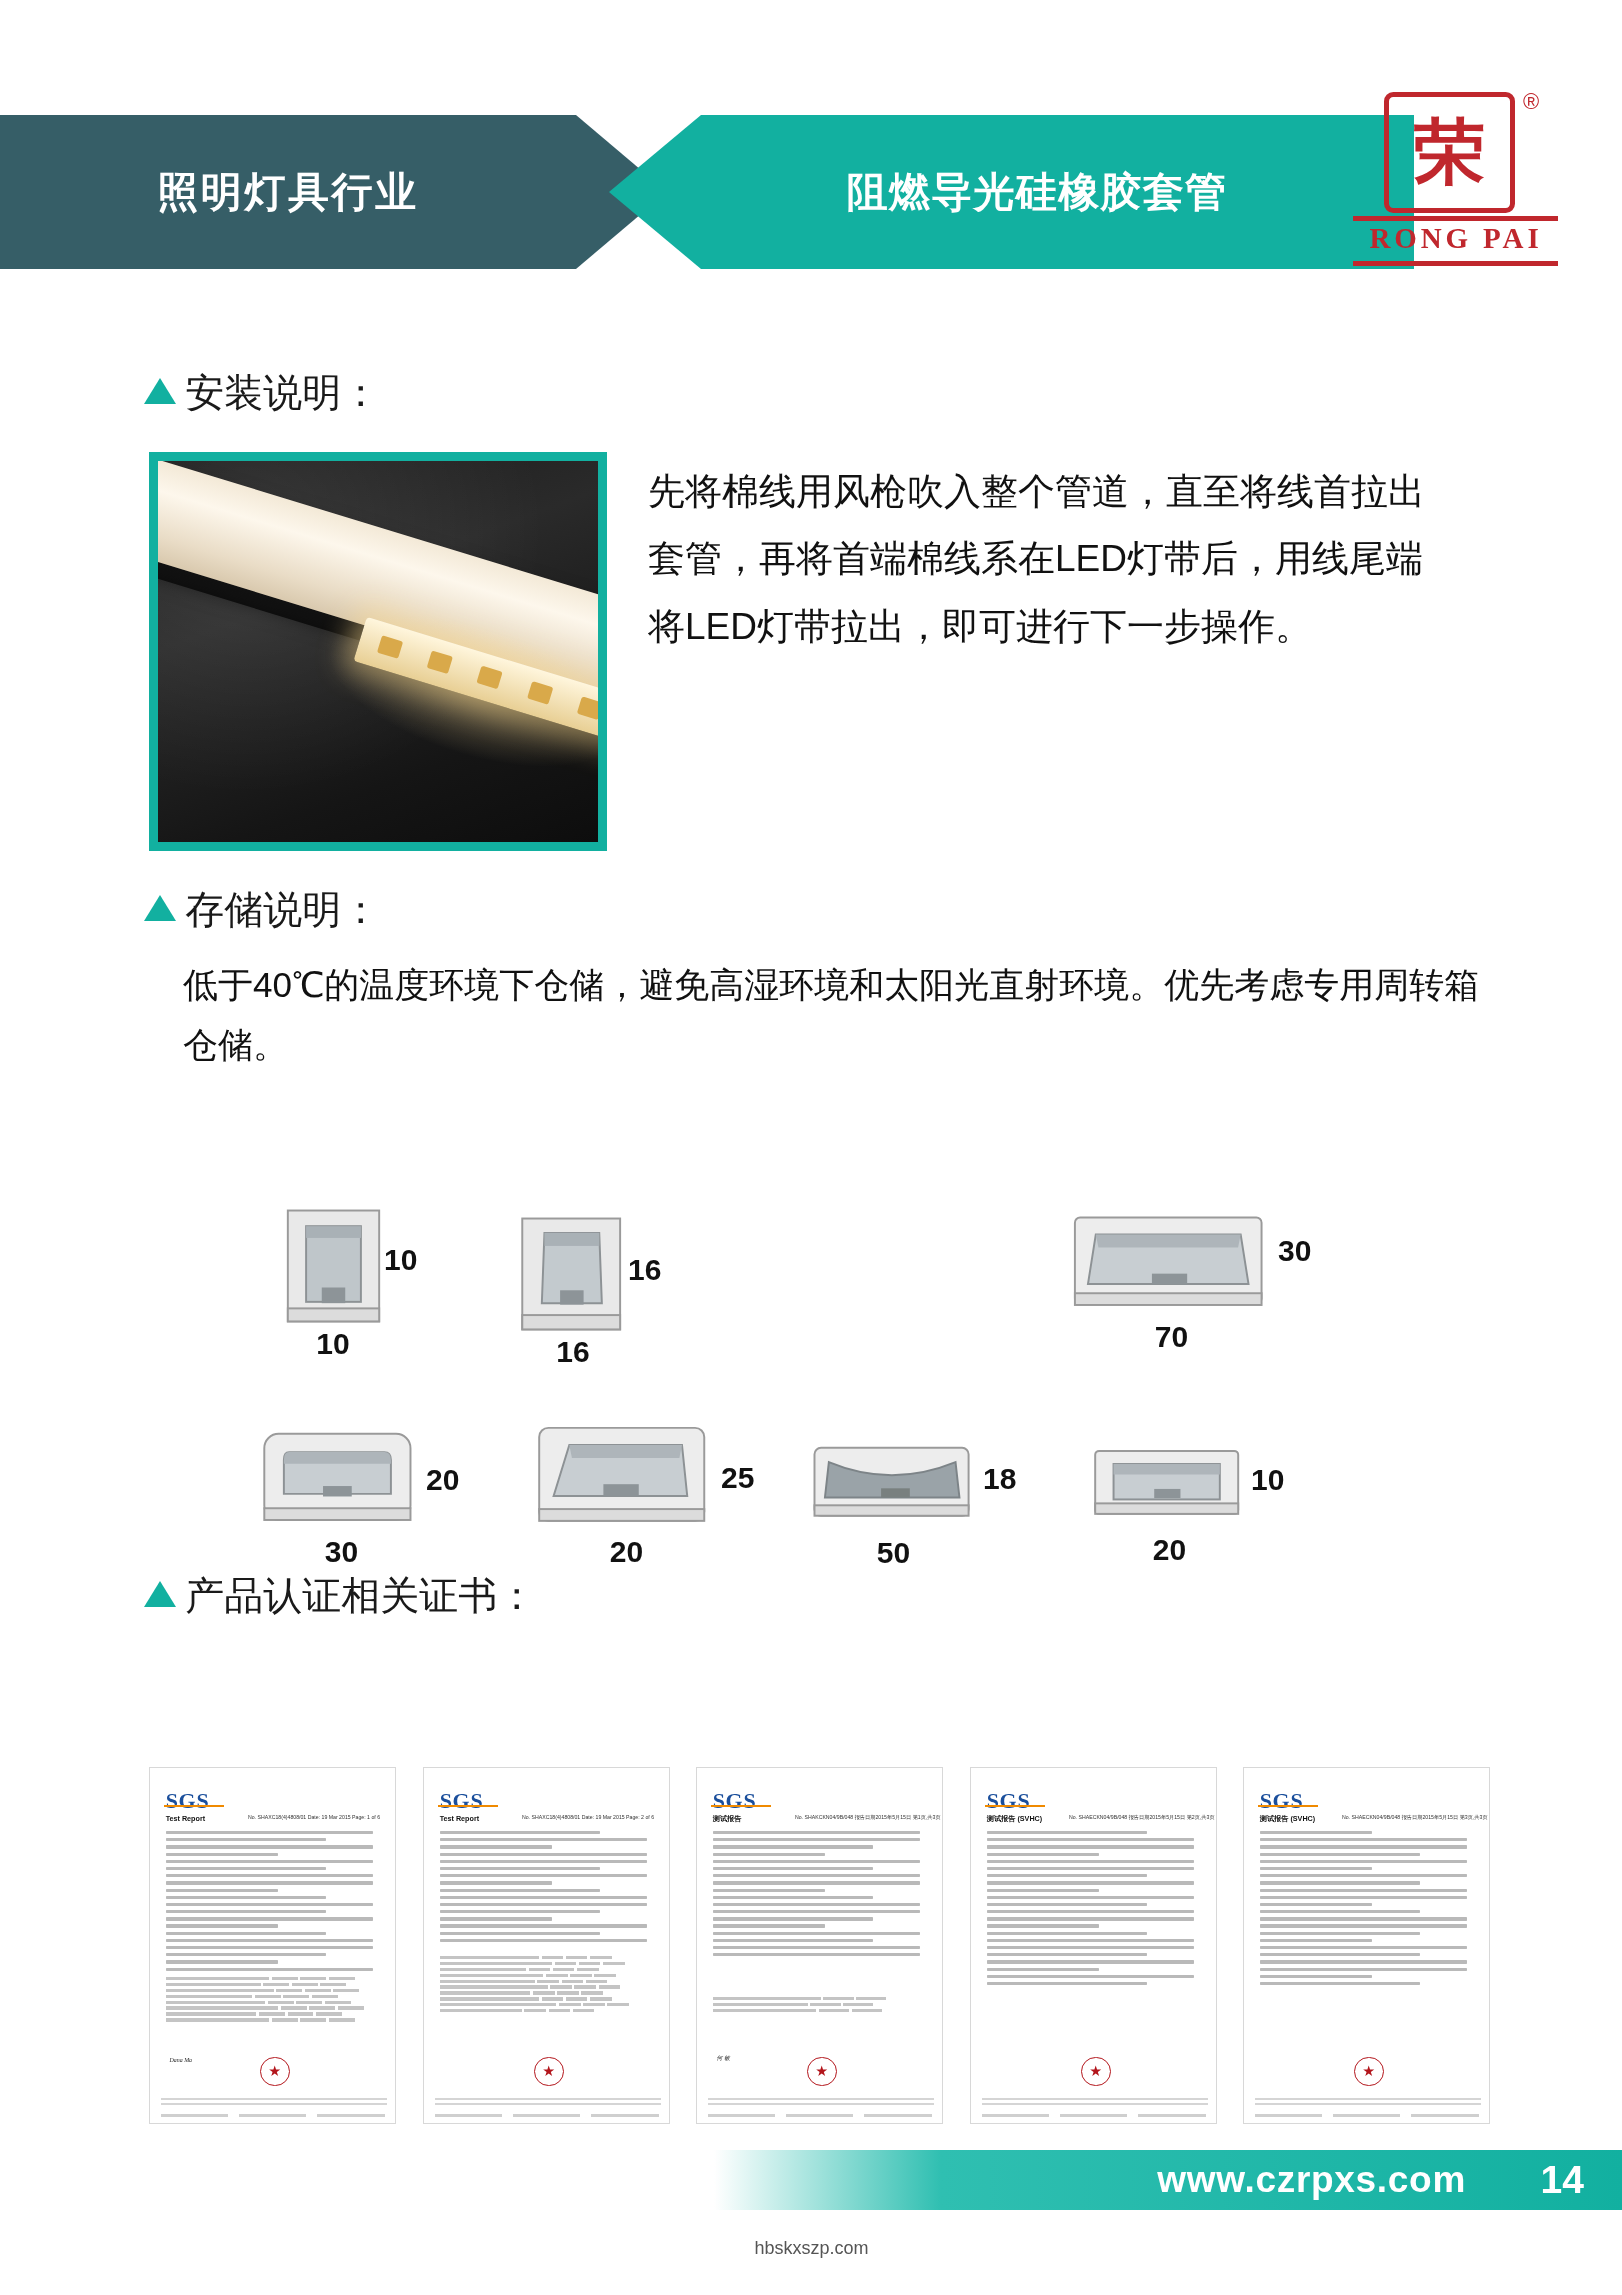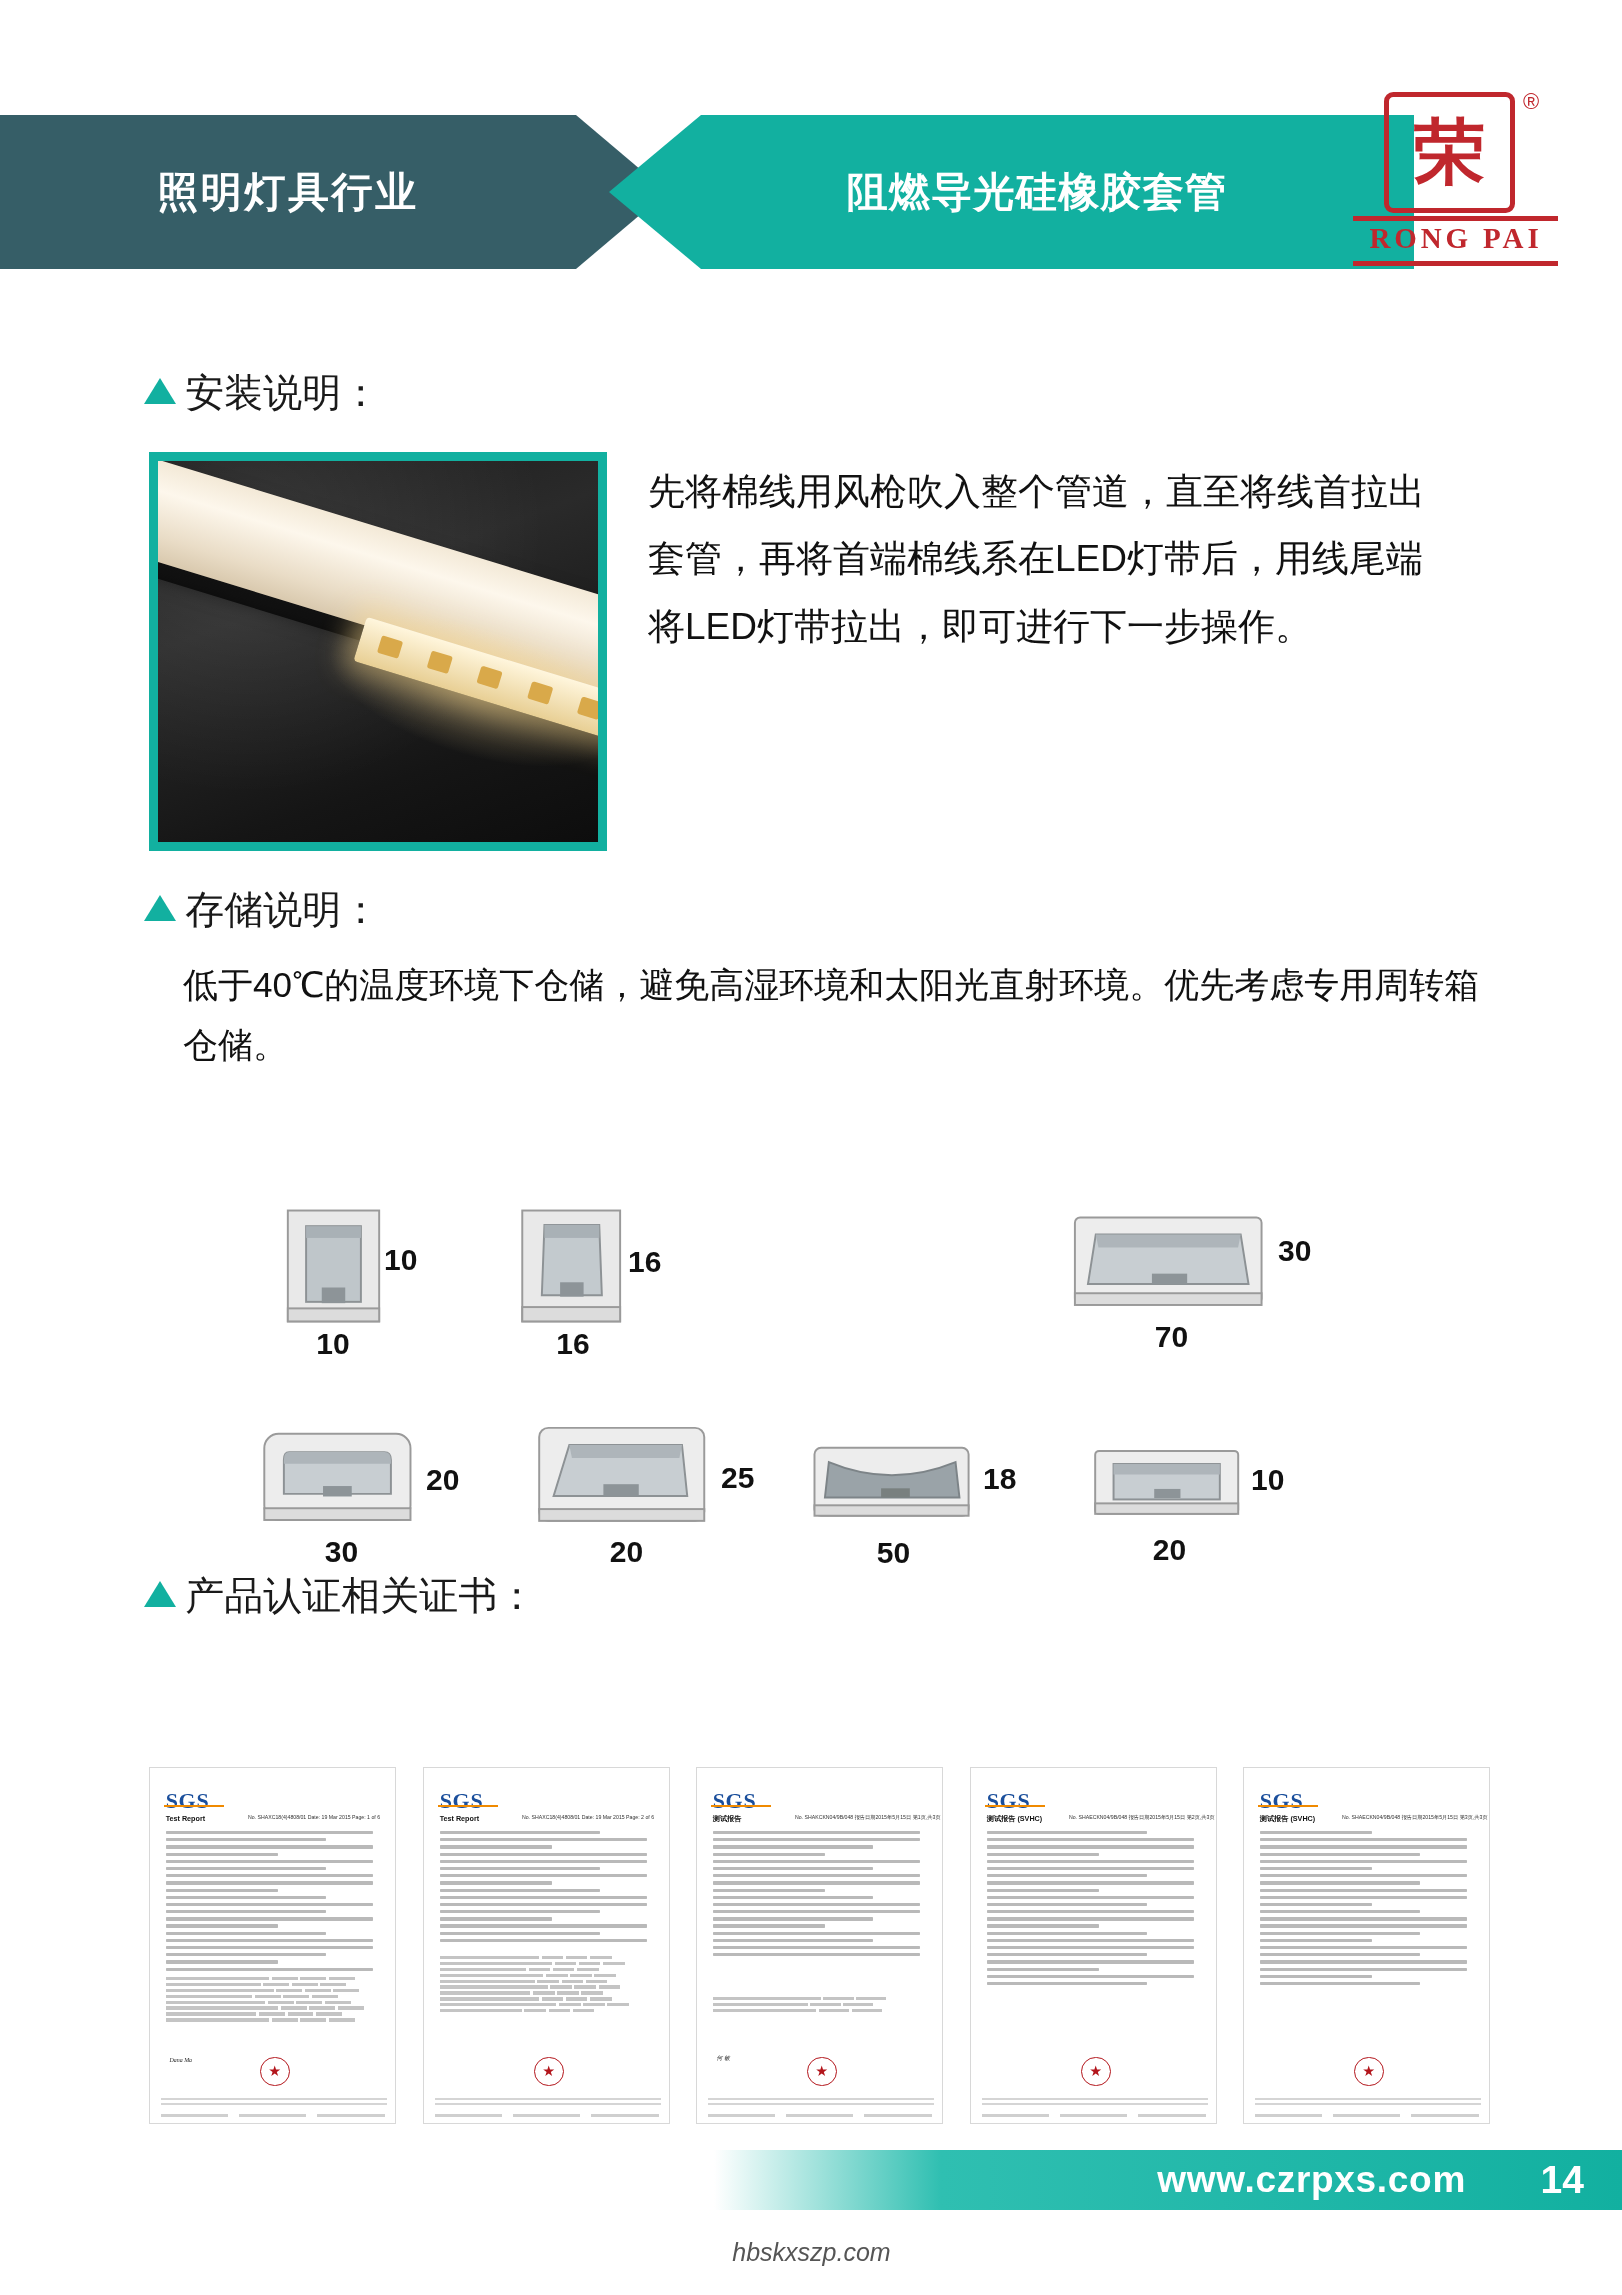--- a/index.html
+++ b/index.html
@@ -205,21 +205,21 @@
     display:flex; align-items:center;
     color:#ffffff; font-size:37px; font-weight:bold; letter-spacing:0.7px;
   }
   .footer-page {
     position:absolute; right:39px; top:0; height:60px;
     display:flex; align-items:center;
     color:#ffffff; font-size:39px; font-weight:bold;
   }
   .footer-caption {
     position:absolute; left:0; top:2238px; width:1623px;
-    text-align:center; font-size:25px; color:#555;font-style:italic;
+    text-align:center; font-size:18px; color:#555;
   }
 </style>
 </head>
 <body>
 
 <div class="page">
 
   <div class="header">
     <div class="hdr-dark"></div>
     <div class="hdr-teal"></div>
@@ -271,21 +271,21 @@
         <rect x="30" y="10" width="140" height="170" fill="#e9e9e9" stroke="#9a9a9a" stroke-width="3"></rect>
         <rect x="58" y="34" width="84" height="116" fill="#bfc6ca" stroke="#8d9295" stroke-width="3"></rect>
         <rect x="58" y="34" width="84" height="18" fill="#a9b1b6"></rect>
         <rect x="82" y="128" width="36" height="24" fill="#8d9498"></rect>
         <rect x="30" y="160" width="140" height="20" fill="#dcdcdc" stroke="#9a9a9a" stroke-width="3"></rect>
       </svg>
       <div class="dim-label" style="left:116px; top:39px;">10</div>
       <div class="dim-label dim-w" style="left:39px; top:123px; width:52px;">10</div>
     </div>
 
-    <div class="prof" style="left:288px; top:0;">
+    <div class="prof" style="left:288px; top:8px;">
       <svg class="prof-svg" width="137" height="137" viewBox="0 0 210 210">
         <rect x="28" y="10" width="150" height="170" fill="#e9e9e9" stroke="#9a9a9a" stroke-width="3"></rect>
         <polygon points="62,32 146,32 150,140 58,140" fill="#c3cace" stroke="#8d9295" stroke-width="3"></polygon>
         <rect x="62" y="32" width="84" height="20" fill="#a9b1b6"></rect>
         <rect x="86" y="120" width="36" height="22" fill="#8d9498"></rect>
         <rect x="28" y="158" width="150" height="22" fill="#dcdcdc" stroke="#9a9a9a" stroke-width="3"></rect>
       </svg>
       <div class="dim-label" style="left:124px; top:41px;">16</div>
       <div class="dim-label dim-w" style="left:41px; top:123px; width:56px;">16</div>
     </div>

